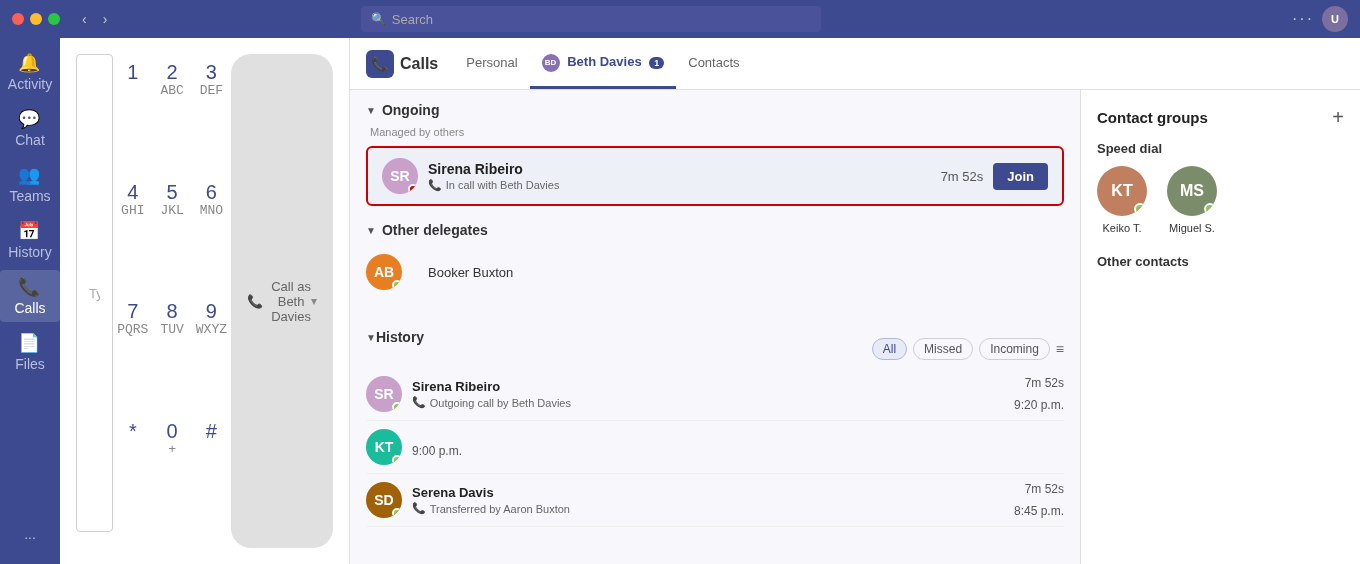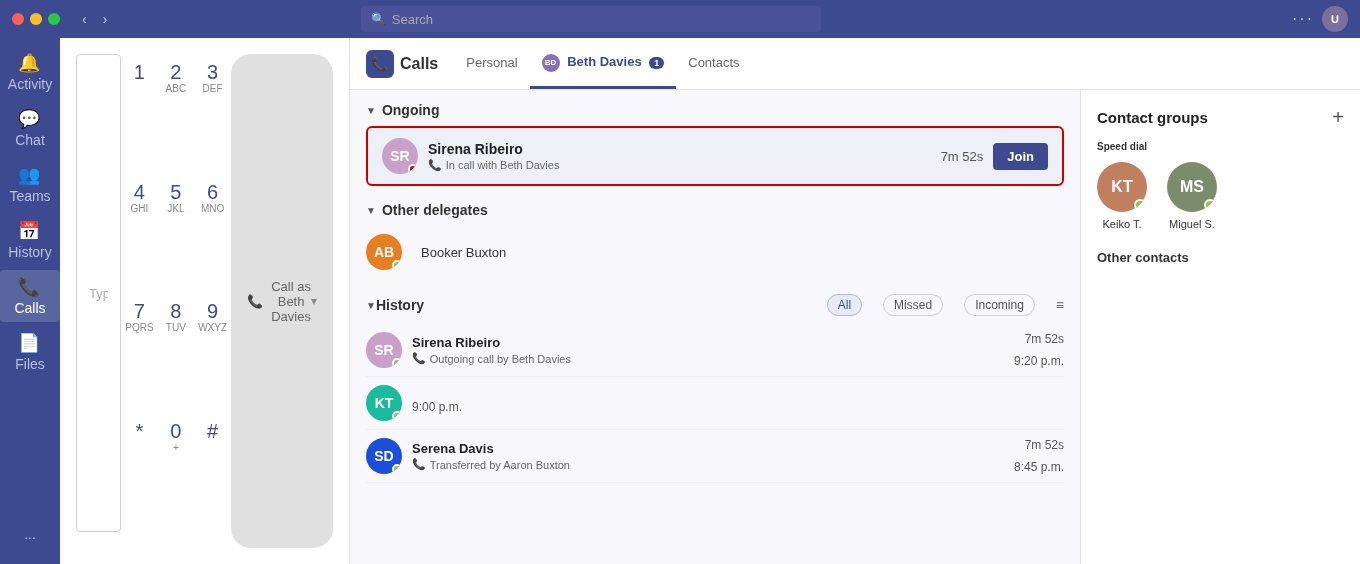--- a/index.html
+++ b/index.html
@@ -101,21 +101,21 @@
       display: flex;
       flex-direction: column;
       align-items: center;
       padding: 8px 4px;
       cursor: pointer;
       border-radius: 4px;
       border: none;
       background: none;
     }
     .dial-key .num { font-size: 20px; color: #3d4a8f; font-weight: 300; line-height: 1; }
-    .dial-key .letters { font-size: 10px; color: #888; margin-top: 1px; }
+    .dial-key .letters { font-size: 13px; color: #888; margin-top: 1px; font-family: Liberation Mono, monospace; }
     .call-button {
       width: 100%;
       background: #e0e0e0;
       border: none;
       border-radius: 20px;
       padding: 10px 16px;
       font-size: 13px;
       color: #666;
       cursor: pointer;
       display: flex;
@@ -214,28 +214,28 @@
       border: none;
       border-radius: 4px;
       padding: 6px 14px;
       font-size: 13px;
       cursor: pointer;
       font-weight: 600;
     }
 
     
     .delegates-section { margin-bottom: 16px; }
-    .delegate-item { display: flex; align-items: center; gap: 19px; padding: 8px 0; }
+    .delegate-item { display: flex; align-items: center; gap: 26px; padding: 8px 0; }
     .delegate-avatar { width: 36px; height: 36px; border-radius: 50%; flex-shrink: 0; position: relative; overflow: hidden; display: flex; align-items: center; justify-content: center; background: #c08040; }
     .status-dot { width: 10px; height: 10px; border-radius: 50%; background: #92c353; border: 2px solid white; position: absolute; bottom: 0; right: 0; }
     .delegate-name { font-size: 13px; color: #333; }
 
     
     .history-section { margin-bottom: 16px; }
-    .history-filters { display: flex; align-items: center; gap: 21px; margin-left: auto; }
+    .history-filters { display: flex; align-items: center; gap: 6px; margin-left: auto; margin-top: 24px; }
     .filter-btn {
       background: none;
       border: 1px solid #d0d0d0;
       border-radius: 12px;
       padding: 3px 10px;
       font-size: 12px;
       color: #555;
       cursor: pointer;
     }
     .filter-btn.active { background: #e8eaf6; color: #3d4a8f; border-color: #b0b8e0; }
@@ -255,21 +255,21 @@
       width: 280px;
       background: white;
       border-left: 1px solid #e0e0e0;
       padding: 16px;
       overflow-y: auto;
       flex-shrink: 0;
     }
     .panel-header { display: flex; align-items: center; justify-content: space-between; margin-bottom: 12px; }
     .panel-title { font-size: 15px; font-weight: 700; color: #222; }
     .add-btn { background: none; border: none; font-size: 20px; color: #555; cursor: pointer; }
-    .speed-dial-label { font-size: 10px; font-weight: 600; color: #333; margin-bottom: 10px; margin-top: 4px; }
+    .speed-dial-label { font-size: 13px; font-weight: 600; color: #333; margin-bottom: 10px; margin-top: 4px; }
     .speed-dial-list { display: flex; gap: 20px; margin-bottom: 20px; }
     .speed-dial-item { display: flex; flex-direction: column; align-items: center; gap: 6px; cursor: pointer; }
     .sd-avatar { width: 50px; height: 50px; border-radius: 50%; position: relative; overflow: hidden; display: flex; align-items: center; justify-content: center; }
     .sd-name { font-size: 11px; color: #333; text-align: center; }
     .sd-status { width: 12px; height: 12px; border-radius: 50%; background: #92c353; border: 2px solid white; position: absolute; bottom: 1px; right: 1px; }
     .other-contacts-title { font-size: 13px; font-weight: 600; color: #333; margin-top: 8px; }
 
     
     .history-header-row {
       display: flex;
@@ -430,20 +430,21 @@
     </div>
 
     <div class="content-body">
       <div class="calls-main">
 
         <div class="ongoing-section">
           <div class="section-header">
             <span class="section-toggle">▼</span>
             <span class="section-title">Ongoing</span>
           </div>
+          <div class="managed-label">Managed by others</div>
           <div class="call-card call-card-highlighted">
             <div class="call-avatar" style="background:#c9a0c9;">
               <span class="person-shape">SR</span>
               <div class="status-dot" style="background:#cc0000;"></div>
             </div>
             <div class="call-info">
               <div class="call-name">Sirena Ribeiro</div>
               <div class="call-sub">
                 <span>📞</span>
                 <span>In call with Beth Davies</span>
@@ -505,21 +506,21 @@
               <span class="person-shape">KT</span>
               <div class="status-dot status-dot-green"></div>
             </div>
             <div class="history-meta">
               <div class="history-duration"></div>
               <div class="history-time">9:00 p.m.</div>
             </div>
           </div>
 
           <div class="history-item">
-            <div class="history-avatar" style="background:#1d4ed8;">
+            <div class="history-avatar" style="background:#a16207;">
               <span class="person-shape">SD</span>
               <div class="status-dot status-dot-green"></div>
             </div>
             <div class="history-info">
               <div class="history-name">Serena Davis</div>
               <div class="history-sub">
                 <span>📞</span>
                 <span>Transferred by Aaron Buxton</span>
               </div>
             </div>

